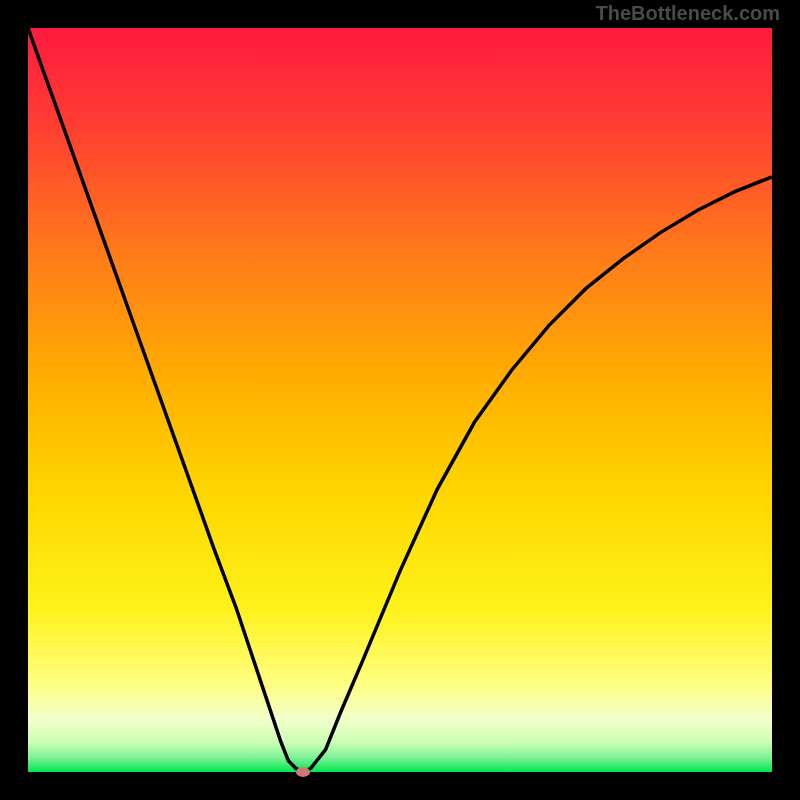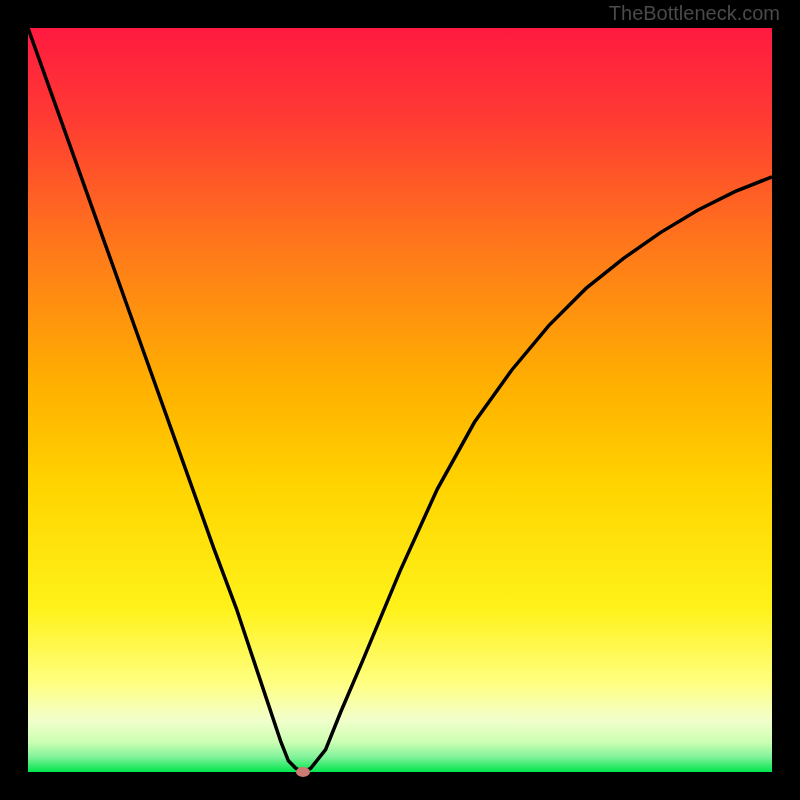--- a/index.html
+++ b/index.html
@@ -3,21 +3,21 @@
 <meta charset="utf-8">
 <style>
   * { margin: 0; padding: 0; box-sizing: border-box; }
   body { width: 800px; height: 800px; background: #000; position: relative; font-family: Arial, sans-serif; }
   .attribution {
     position: absolute;
     top: 2px;
     right: 20px;
     color: #4a4a4a;
     font-size: 20px;
-    font-weight: normal;
+    font-weight: bold;
     z-index: 10;
   }
   .chart-container {
     position: absolute;
     top: 28px;
     left: 28px;
     width: 744px;
     height: 744px;
   }
   .gradient-bg {

